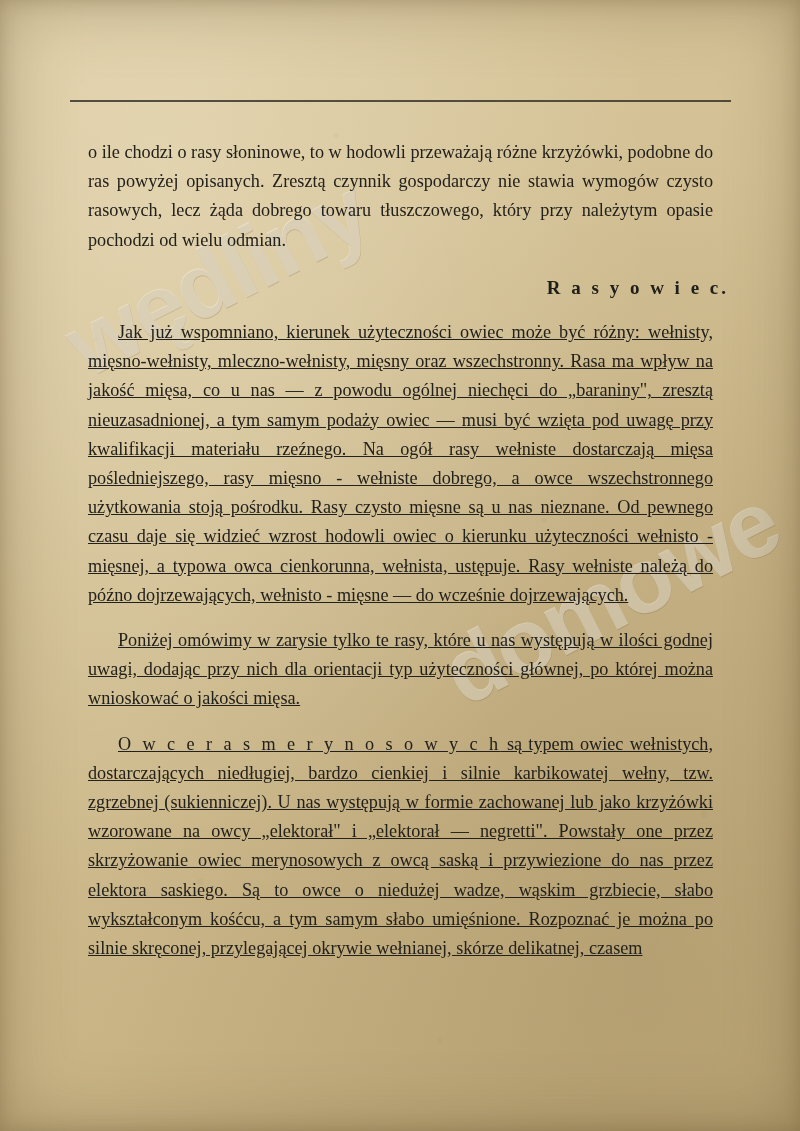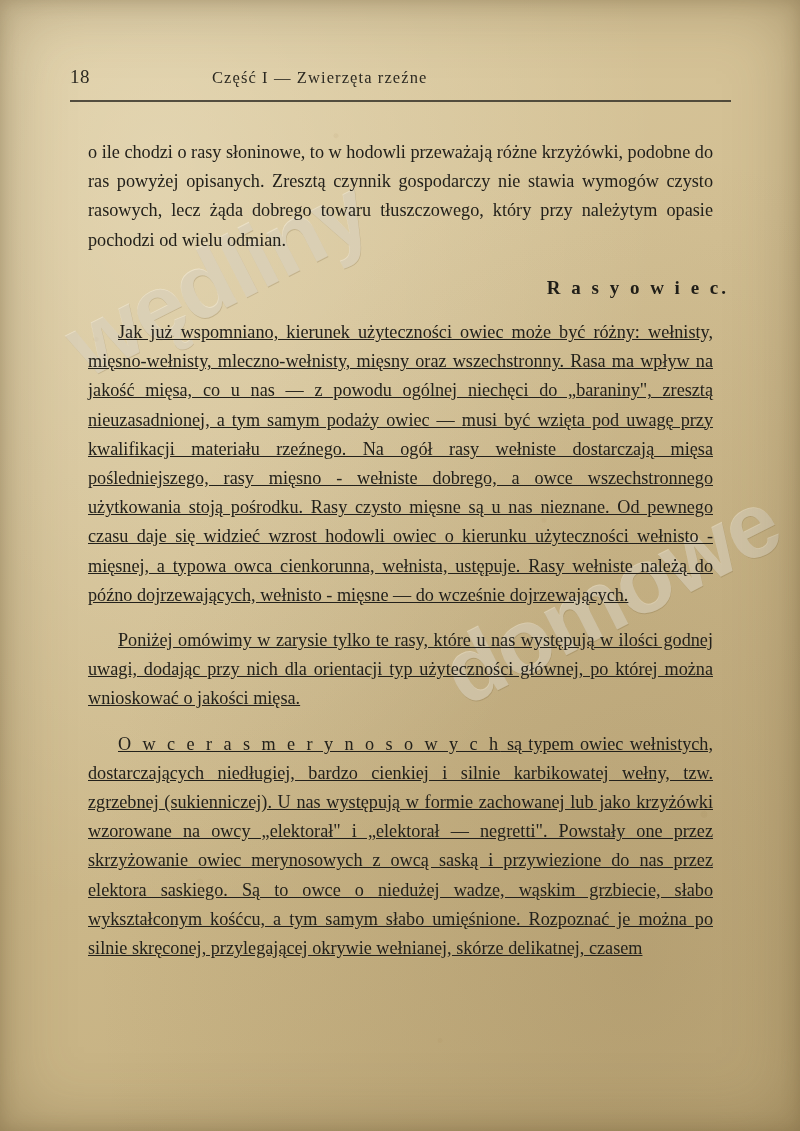--- a/index.html
+++ b/index.html
@@ -142,24 +142,20 @@
 </style>
 </head>
 <body>
 
 <div class="page">
   <div class="grain"></div>
 
   <div class="wm wm-a">wędliny</div>
   <div class="wm wm-b">domowe</div>
 
-  <div class="header">
-    <div class="folio">18</div>
-    <div class="running-title">Część I — Zwierzęta rzeźne</div>
-  </div>
   <div class="header-rule"></div>
 
   <div class="body-col">
     <p>o ile chodzi o rasy słoninowe, to w hodowli przeważają różne krzyżówki, podobne do ras powyżej opisanych. Zresztą czynnik gospodarczy nie stawia wymogów czysto rasowych, lecz żąda dobrego towaru tłuszczowego, który przy należytym opasie pochodzi od wielu odmian.</p>
 
     <h2 class="section-heading">R a s y   o w i e c.</h2>
 
     <p class="indent">Jak już wspomniano, kierunek użyteczności owiec może być różny: wełnisty, mięsno-wełnisty, mleczno-wełnisty, mięsny oraz wszechstronny. Rasa ma wpływ na jakość mięsa, co u nas — z powodu ogólnej niechęci do „baraniny", zresztą nieuzasadnionej, a tym samym podaży owiec — musi być wzięta pod uwagę przy kwalifikacji materiału rzeźnego. Na ogół rasy wełniste dostarczają mięsa pośledniejszego, rasy mięsno - wełniste dobrego, a owce wszechstronnego użytkowania stoją pośrodku. Rasy czysto mięsne są u nas nieznane. Od pewnego czasu daje się widzieć wzrost hodowli owiec o kierunku użyteczności wełnisto - mięsnej, a typowa owca cienkorunna, wełnista, ustępuje. Rasy wełniste należą do późno dojrzewających, wełnisto - mięsne — do wcześnie dojrzewających.</p>
 
     <p class="indent">Poniżej omówimy w zarysie tylko te rasy, które u nas występują w ilości godnej uwagi, dodając przy nich dla orientacji typ użyteczności głównej, po której można wnioskować o jakości mięsa.</p>

